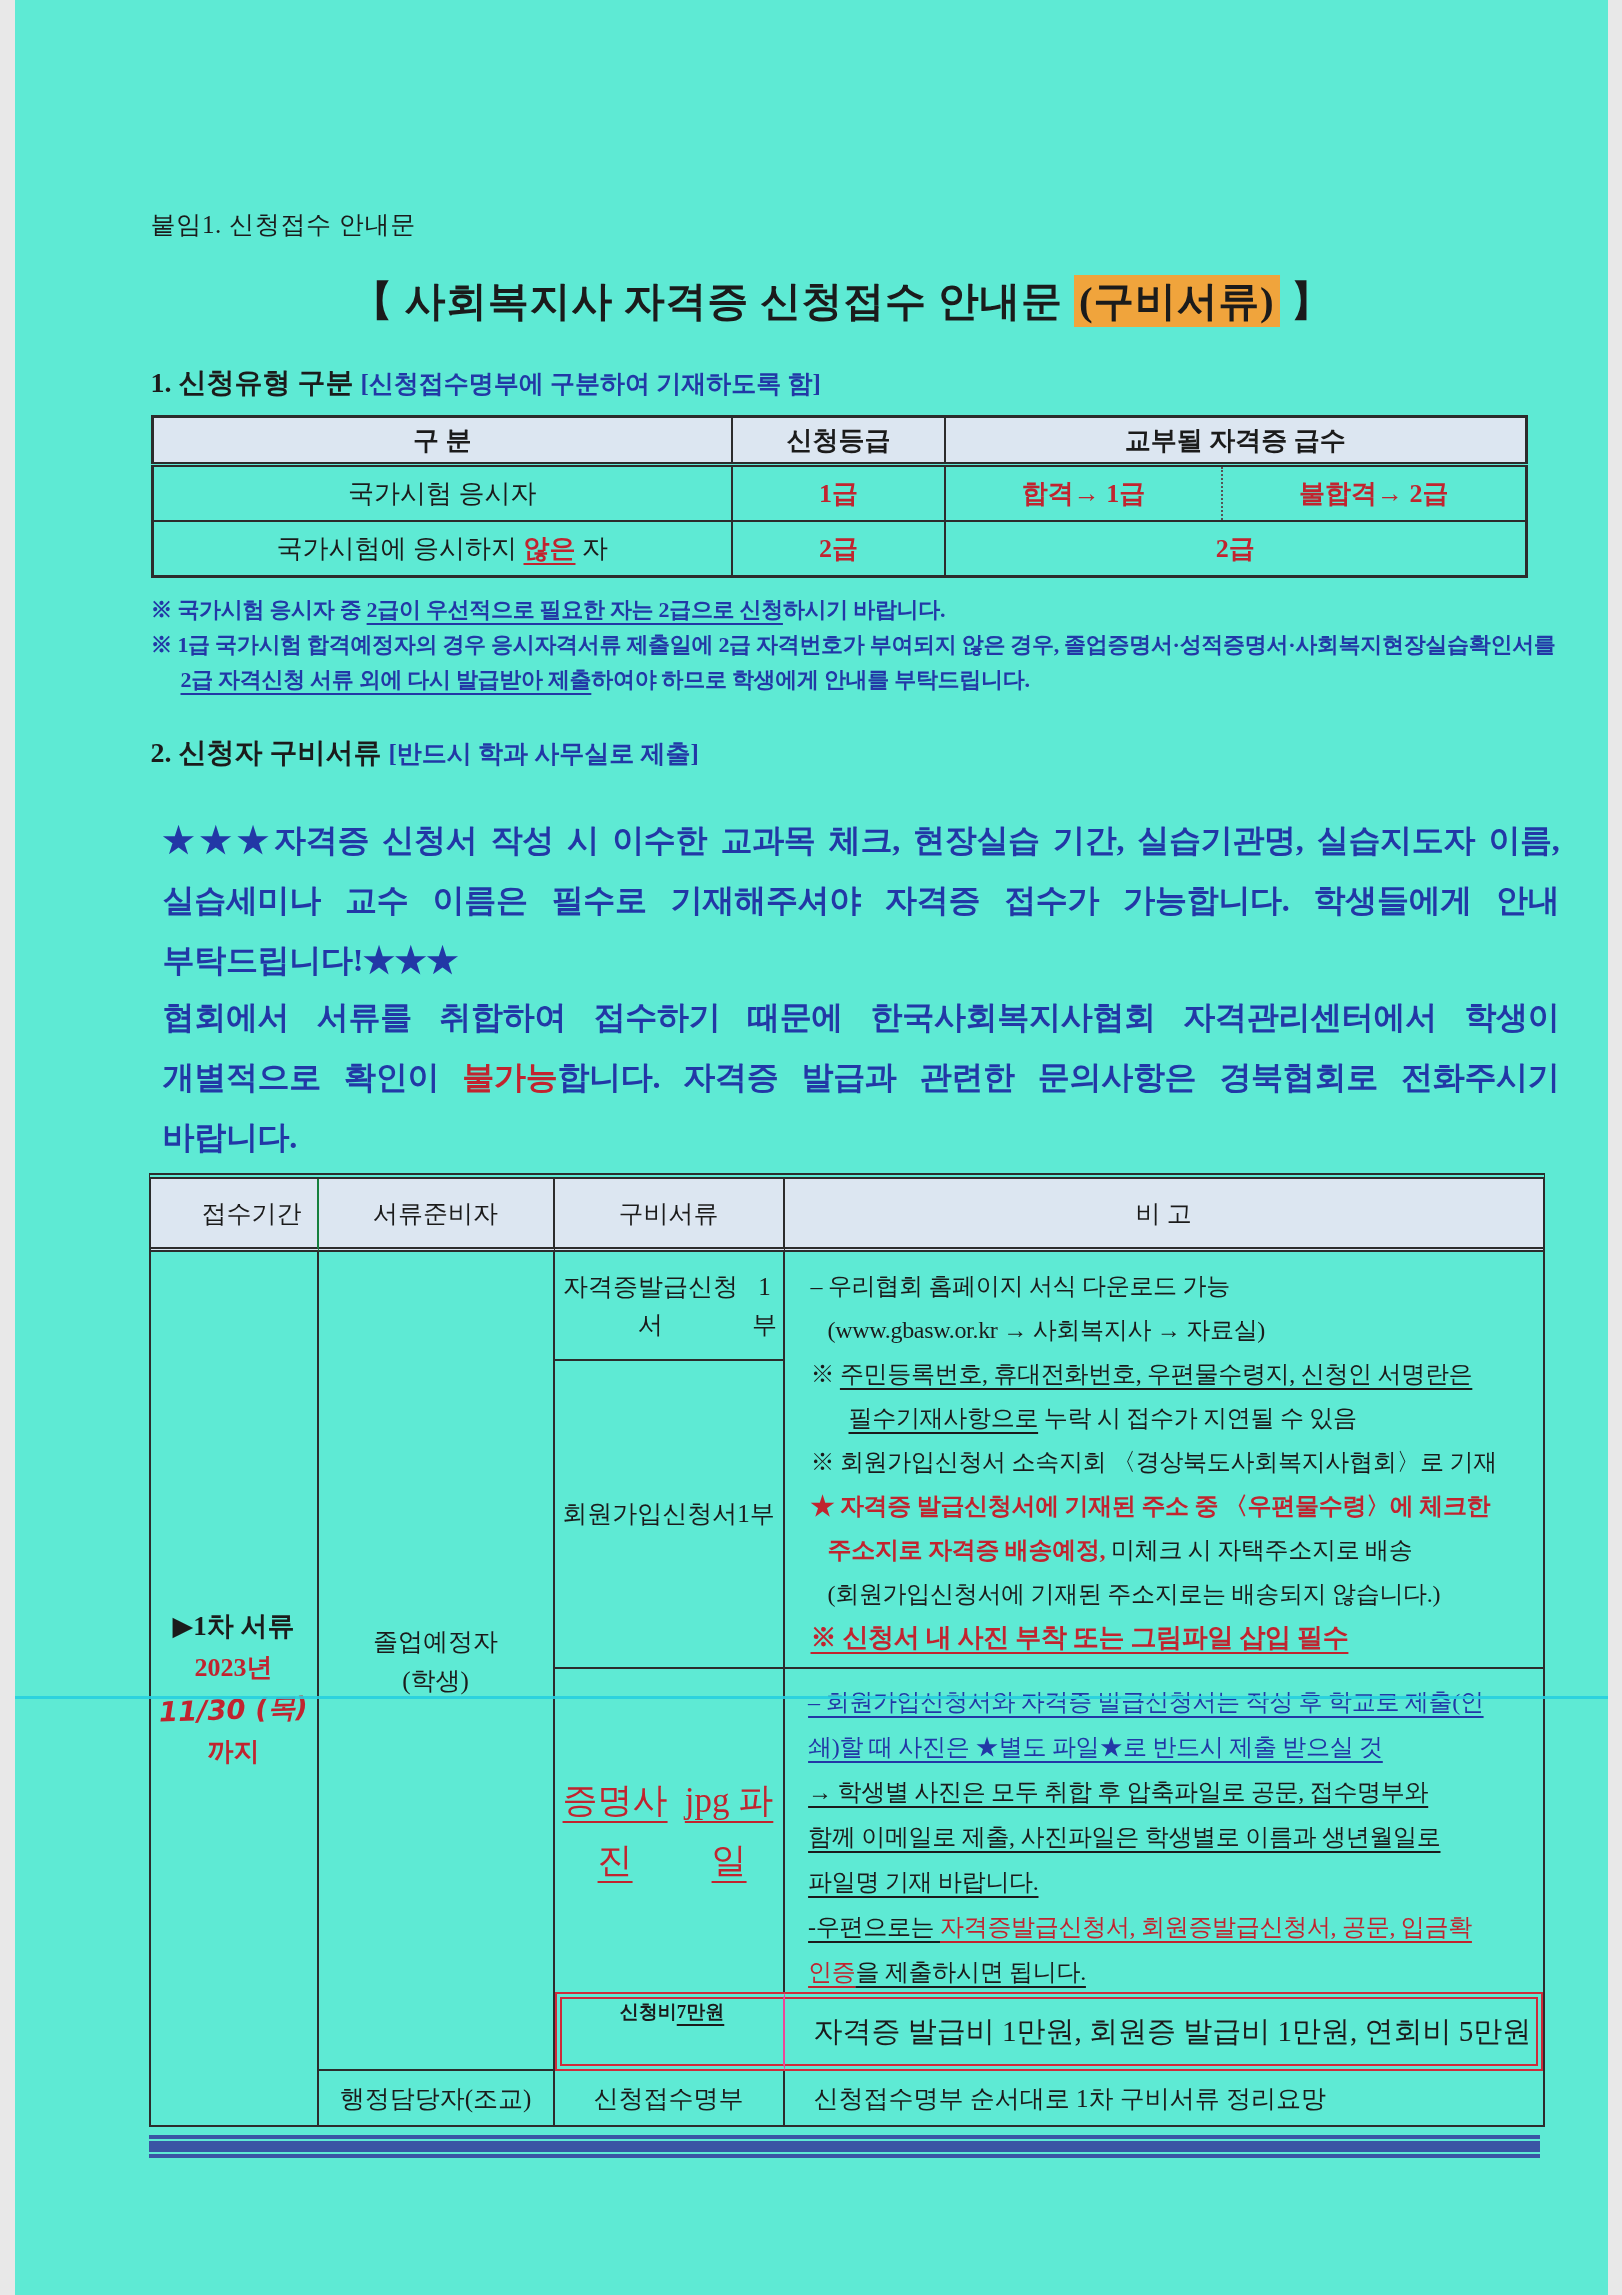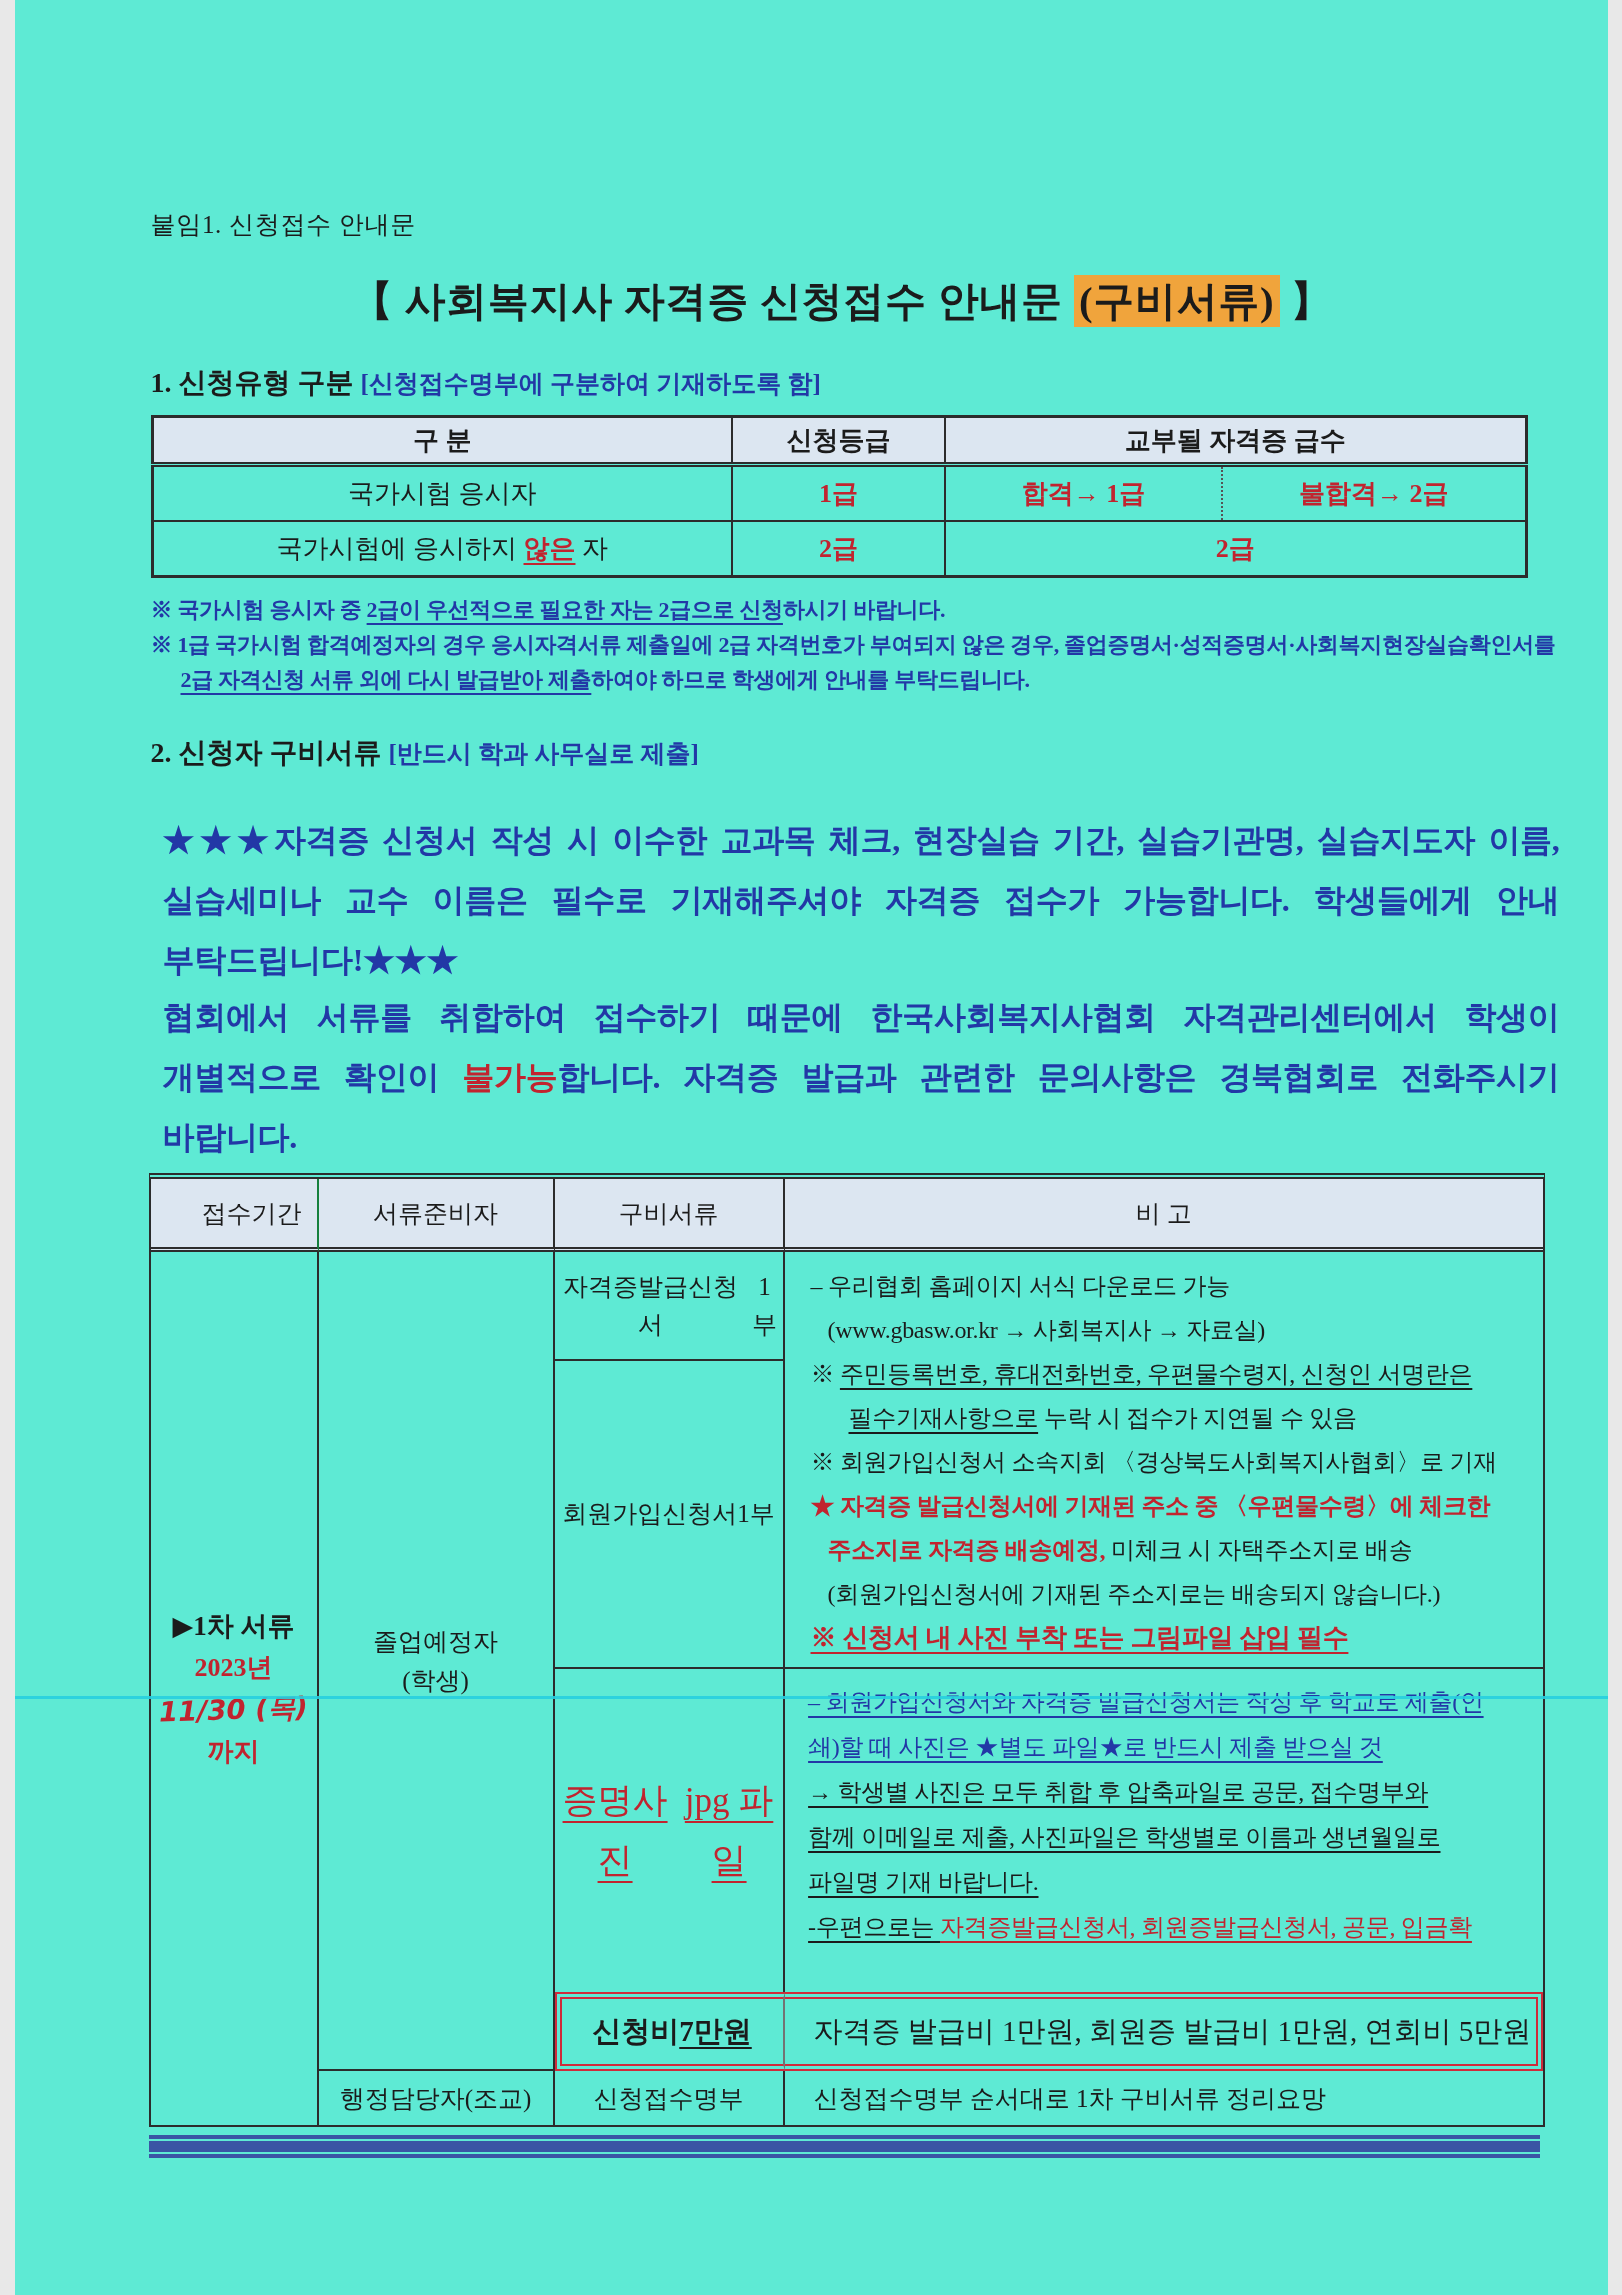--- a/index.html
+++ b/index.html
@@ -69,24 +69,24 @@
   .prep1 { grid-area: 2/2/6/3; border-right: 2px solid #2c2c2c; border-bottom: 2px solid #2c2c2c;
            display: flex; flex-direction: column; justify-content: center; align-items: center; line-height: 39px; }
   .prep2 { grid-area: 6/2/7/3; border-right: 2px solid #2c2c2c; display: flex; align-items: center; justify-content: center; }
 
   .doc { border-right: 2px solid #2c2c2c; display: flex; flex-direction: row; align-items: center;
          justify-content: center; text-align: center; line-height: 38px; }
   .doc1 { grid-area: 2/3/3/4; border-bottom: 2px solid #2c2c2c; }
   .doc2 { grid-area: 3/3/4/4; border-bottom: 2px solid #2c2c2c; }
   .doc3 { grid-area: 4/3/5/4; color: var(--red, #c1242f); font-weight: normal; font-size: 35px; line-height: 60px; }
   .doc3 span { text-decoration: underline; text-underline-offset: 9.2px; text-decoration-thickness: 2px; }
-  .doc4 { grid-area: 5/3/6/4; border-right: 2px solid #737373;
+  .doc4 { grid-area: 5/3/6/4; border-right: 2px solid #ec4899;
           border-top: 7.9px double var(--boxred, #cf2b3a); border-bottom: 7.9px double var(--boxred, #cf2b3a);
           border-left: 7.9px double var(--boxred, #cf2b3a);
-          display: flex; align-items: center; justify-content: center; font-size: 29px; font-weight: 600; }
+          display: flex; align-items: flex-start; justify-content: center; font-size: 19px; font-weight: 600; }
   .doc5 { grid-area: 6/3/7/4; border-right: 2px solid #2c2c2c; display: flex; align-items: center; justify-content: center; }
 
   .remA { grid-area: 2/4/4/5; border-bottom: 2px solid #2c2c2c; padding: 11.8px 6.5px 0 26px; }
   .remB { grid-area: 4/4/5/5; padding: 10.5px 6.5px 0 23.6px; }
   .feeval { grid-area: 5/4/6/5; border-top: 7.9px double var(--boxred, #cf2b3a);
             border-bottom: 7.9px double var(--boxred, #cf2b3a); border-right: 7.9px double var(--boxred, #cf2b3a);
             display: flex; align-items: center; padding-left: 29px; font-size: 29px; }
   .remC { grid-area: 6/4/7/5; display: flex; align-items: center; padding-left: 29px; }
 
   .rl { line-height: 44px; white-space: nowrap; font-size: 24px; letter-spacing: -0.3px; }
@@ -210,20 +210,21 @@
       <div class="rl red b bigred"><span class="nu">※ 신청서 내 사진 부착 또는 그림파일 삽입 필수</span></div>
     </div>
 
     <div class="remB">
       <div class="rl blue"><span class="nu">– 회원가입신청서와 자격증 발급신청서는 작성 후 학교로 제출(인</span></div>
       <div class="rl blue"><span class="nu">쇄)할 때 사진은 ★별도 파일★로 반드시 제출 받으실 것</span></div>
       <div class="rl"><span class="nu">→ 학생별 사진은 모두 취합 후 압축파일로 공문, 접수명부와</span></div>
       <div class="rl"><span class="nu">함께 이메일로 제출, 사진파일은 학생별로 이름과 생년월일로</span></div>
       <div class="rl"><span class="nu">파일명 기재 바랍니다.</span></div>
       <div class="rl"><span class="nu">-우편으로는 </span><span class="red nu">자격증발급신청서, 회원증발급신청서, 공문, 입금확</span></div>
+      <div class="rl"><span class="red nu">인증</span><span class="nu">을 제출하시면 됩니다.</span></div>
     </div>
 
     <div class="feeval">자격증 발급비 1만원, 회원증 발급비 1만원, 연회비 5만원</div>
     <div class="remC">신청접수명부 순서대로 1차 구비서류 정리요망</div>
   </div>
 
   <div class="cyan-line"></div>
 
   <div class="footer-rule">
     <div class="fr1"></div>

